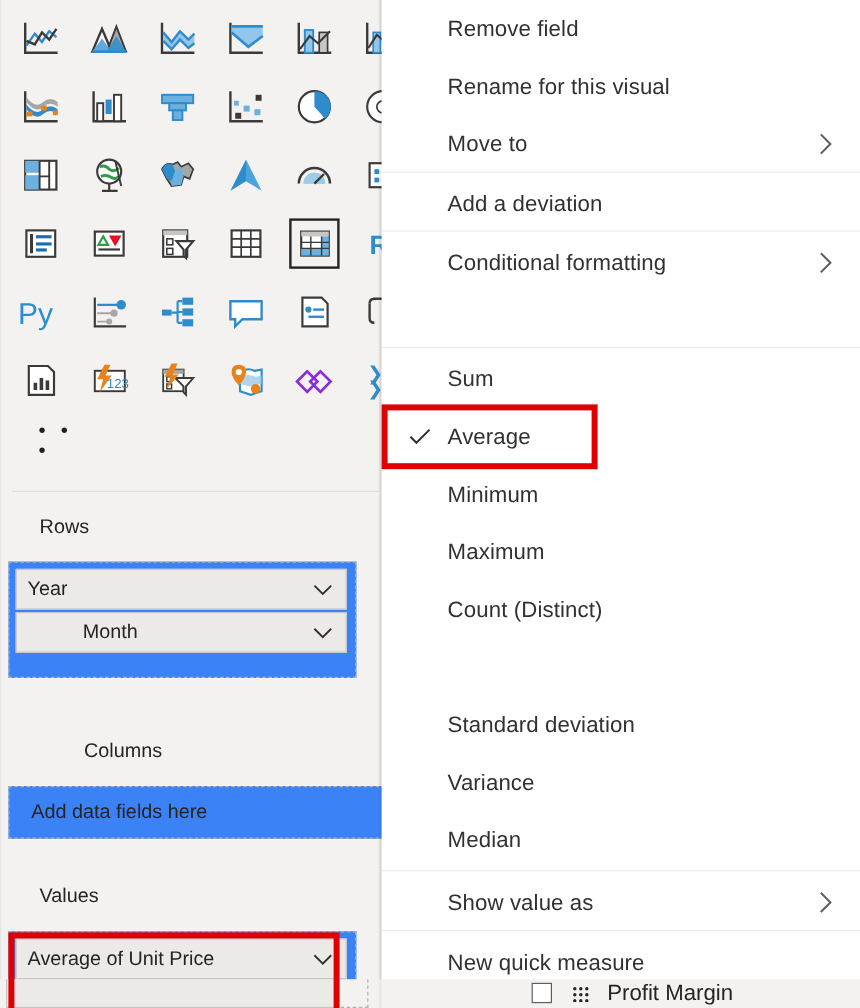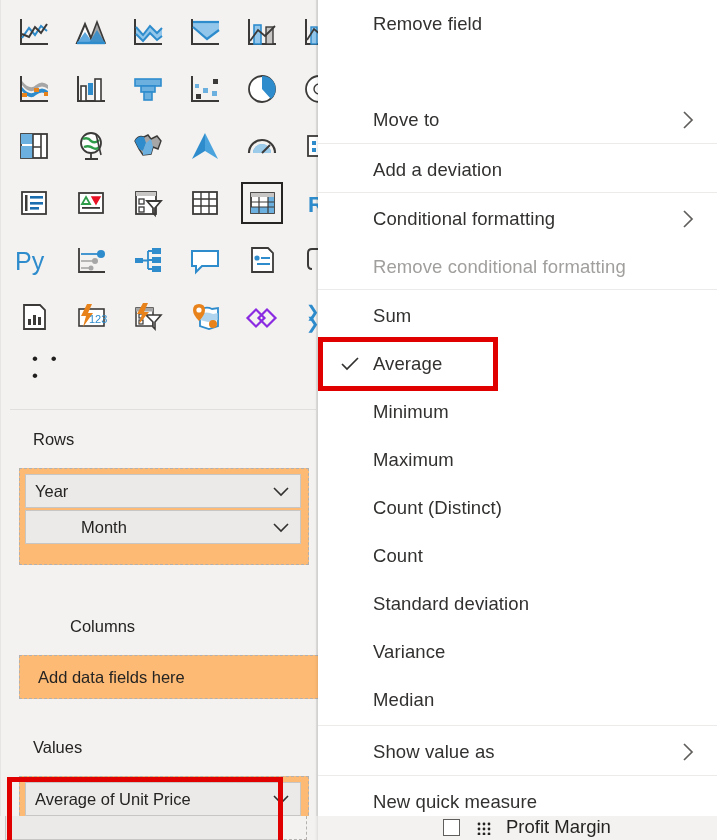--- a/index.html
+++ b/index.html
@@ -101,23 +101,23 @@
   .well-header {
     position: absolute;
     left: 33px;
     font-size: 16.5px;
     color: #252423;
     font-weight: 400;
     white-space: nowrap;
   }
   .well-drop {
     position: absolute;
-    left: 19px;
+    left: 7px;
     border: 1px dashed #b3b0ad;
-    background: #fdba74;
+    background: #3b82f6;
     box-sizing: border-box;
   }
   .field-pill {
     position: absolute;
     left: 5px;
     height: 34px;
     background: #eceae8;
     border: 1px solid #c8c6c4;
     box-sizing: border-box;
     display: flex;
@@ -652,20 +652,23 @@
   <div id="bg-left-dash"></div>
   <div id="bg-left-pill"></div>
 </div>
 
 <div id="context-menu">
 
   <div class="menu-item" style="top:2px;">
     <span class="menu-label">Remove field</span>
   </div>
 
+  <div class="menu-item" style="top:50px;">
+    <span class="menu-label">Rename for this visual</span>
+  </div>
 
   <div class="menu-item" style="top:98px;">
     <span class="menu-label">Move to</span>
     <span class="menu-submenu-arrow">
       <svg width="14" height="22" viewBox="0 0 14 22">
           <polyline points="3,3 11,11 3,19" fill="none" stroke="#605e5c" stroke-width="1.7"></polyline>
         </svg>
     </span>
   </div>
 
@@ -679,23 +682,20 @@
 
   <div class="menu-item" style="top:197px;">
     <span class="menu-label">Conditional formatting</span>
     <span class="menu-submenu-arrow">
       <svg width="14" height="22" viewBox="0 0 14 22">
           <polyline points="3,3 11,11 3,19" fill="none" stroke="#605e5c" stroke-width="1.7"></polyline>
         </svg>
     </span>
   </div>
 
-  <div class="menu-item disabled" style="top:245px;">
-    <span class="menu-label">Remove conditional formatting</span>
-  </div>
 
   <div class="menu-divider" style="top:291px;"></div>
 
   <div class="menu-item" style="top:294px;">
     <span class="menu-label">Sum</span>
   </div>
 
   <div class="menu-item" style="top:342px;">
     <span class="menu-check">
       <svg width="20" height="16" viewBox="0 0 20 16">
@@ -710,23 +710,20 @@
   </div>
 
   <div class="menu-item" style="top:438px;">
     <span class="menu-label">Maximum</span>
   </div>
 
   <div class="menu-item" style="top:486px;">
     <span class="menu-label">Count (Distinct)</span>
   </div>
 
-  <div class="menu-item" style="top:534px;">
-    <span class="menu-label">Count</span>
-  </div>
 
   <div class="menu-item" style="top:582px;">
     <span class="menu-label">Standard deviation</span>
   </div>
 
   <div class="menu-item" style="top:630px;">
     <span class="menu-label">Variance</span>
   </div>
 
   <div class="menu-item" style="top:678px;text-decoration:underline;">

